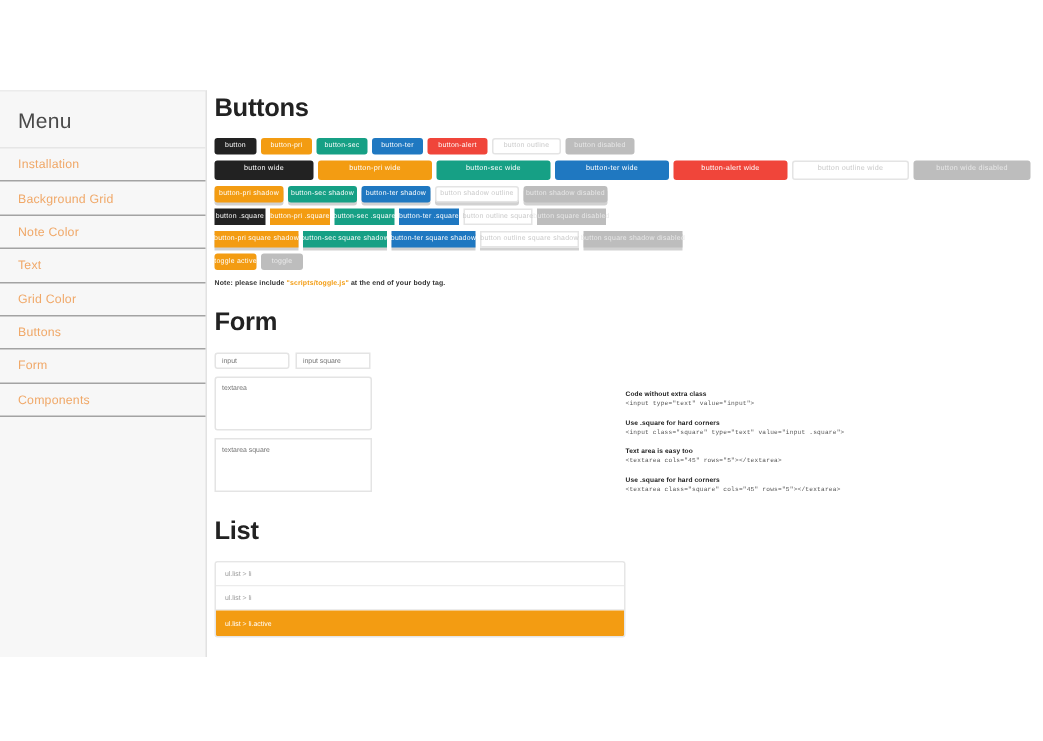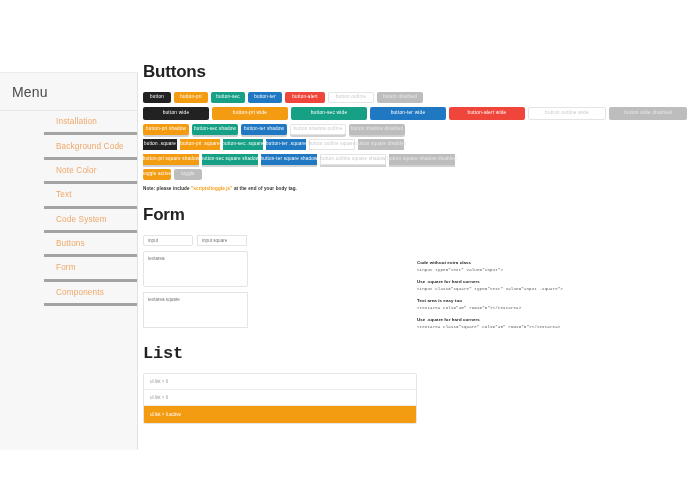--- a/index.html
+++ b/index.html
@@ -16,61 +16,60 @@
     position: relative;
     width: 695px;
     height: 494px;
     background: #ffffff;
   }
 
   
   .sidebar {
     position: absolute;
     left: 0;
-    top: 72px;
+    top: 60px;
     width: 138px;
     height: 378px;
     background: #f7f7f7;
     border-right: 1px solid #e2e2e2;
     border-top: 1px solid #ececec;
   }
   .sidebar-title {
     font-size: 14px;
     color: #4a4a4a;
     padding: 11px 12px 10px 12px;
     font-weight: 400;
     border-bottom: 1px solid #e6e6e6;
     letter-spacing: 0.2px;
   }
   .sidebar-item {
     font-size: 8.2px;
     color: #f0a868;
     padding: 6.2px 12px;
-    border-bottom: 3px solid #a3a3a3;
+    border-bottom: 1px solid #a3a3a3;
     letter-spacing: 0.15px;
     cursor: pointer;
-    margin-left: 44px;
   }
 
   
   .main {
     position: absolute;
     left: 143px;
     top: 56px;
     width: 552px;
   }
   h2.section {
     font-size: 17px;
     font-weight: bold;
     color: #222222;
     margin: 6px 0 10px 0;
     letter-spacing: -0.2px;
   }
   h2.form-h { margin-top: 14px; }
-  h2.list-h { margin-top: 16px; font-family: Liberation Mono, monospace; }
+  h2.list-h { margin-top: 16px; }
 
   .btn-row {
     display: flex;
     flex-wrap: nowrap;
     gap: 3px;
     margin-bottom: 4px;
     align-items: flex-start;
   }
   .btn {
     font-size: 4.6px;
@@ -202,24 +201,24 @@
 </style>
 </head>
 <body>
 
 <div class="page">
 
   <div class="sidebar">
     <div class="sidebar-title">Menu</div>
     <div class="sidebar-items">
         <div class="sidebar-item">Installation</div>
-        <div class="sidebar-item">Background Code</div>
+        <div class="sidebar-item">Background Grid</div>
         <div class="sidebar-item">Note Color</div>
         <div class="sidebar-item">Text</div>
-        <div class="sidebar-item">Code System</div>
+        <div class="sidebar-item">Grid Color</div>
         <div class="sidebar-item">Buttons</div>
         <div class="sidebar-item">Form</div>
         <div class="sidebar-item">Components</div>
       </div>
   </div>
 
   <div class="main">
 
     <h2 class="section">Buttons</h2>
 

